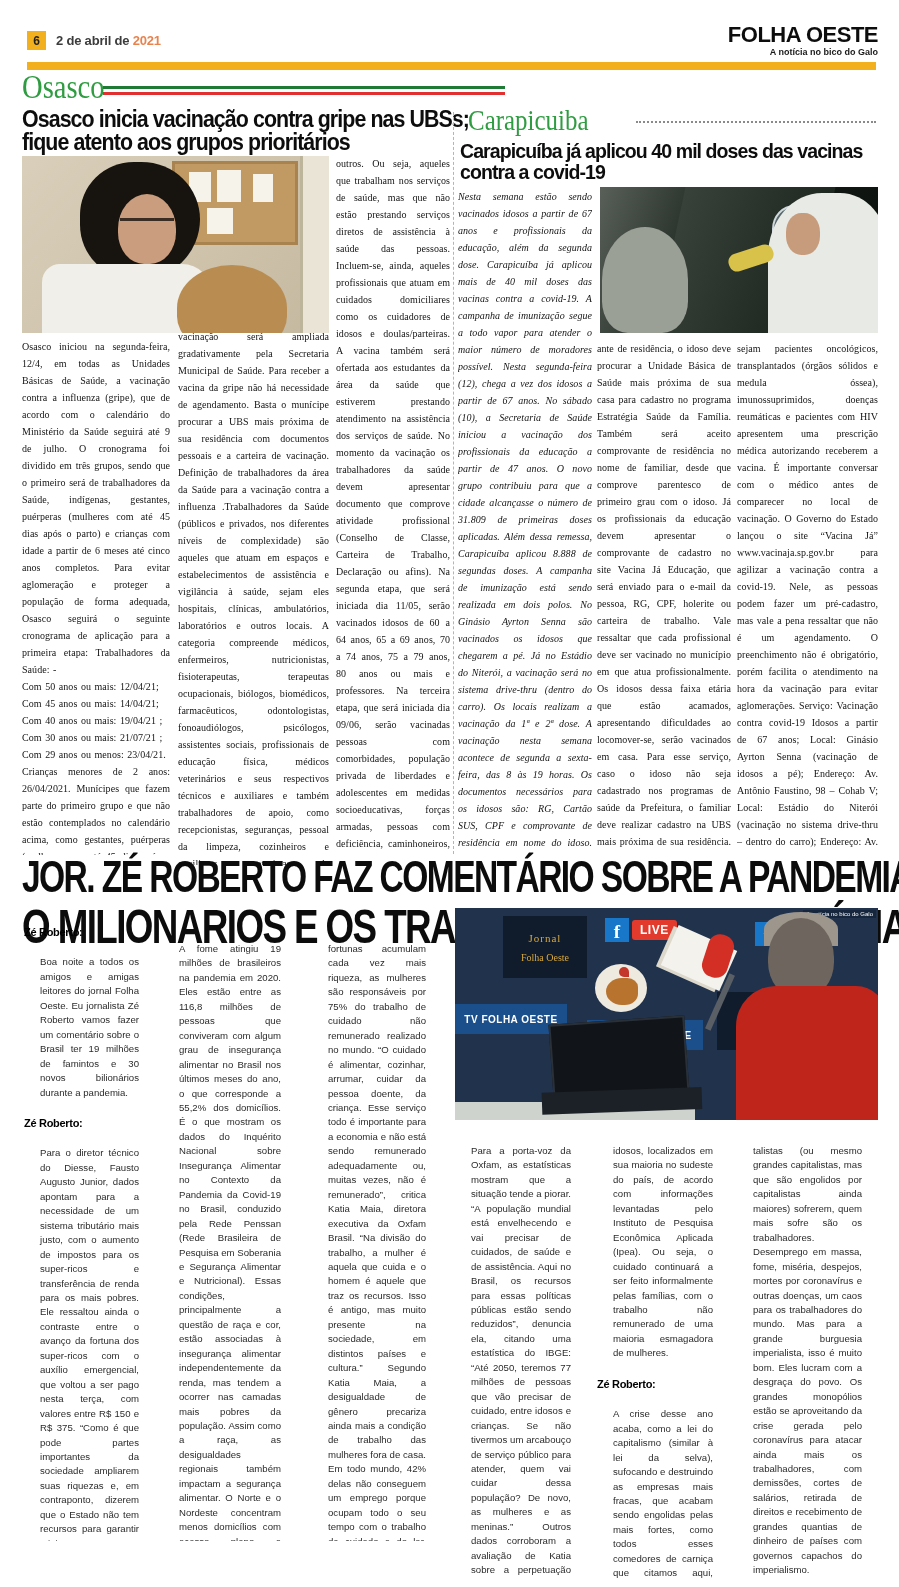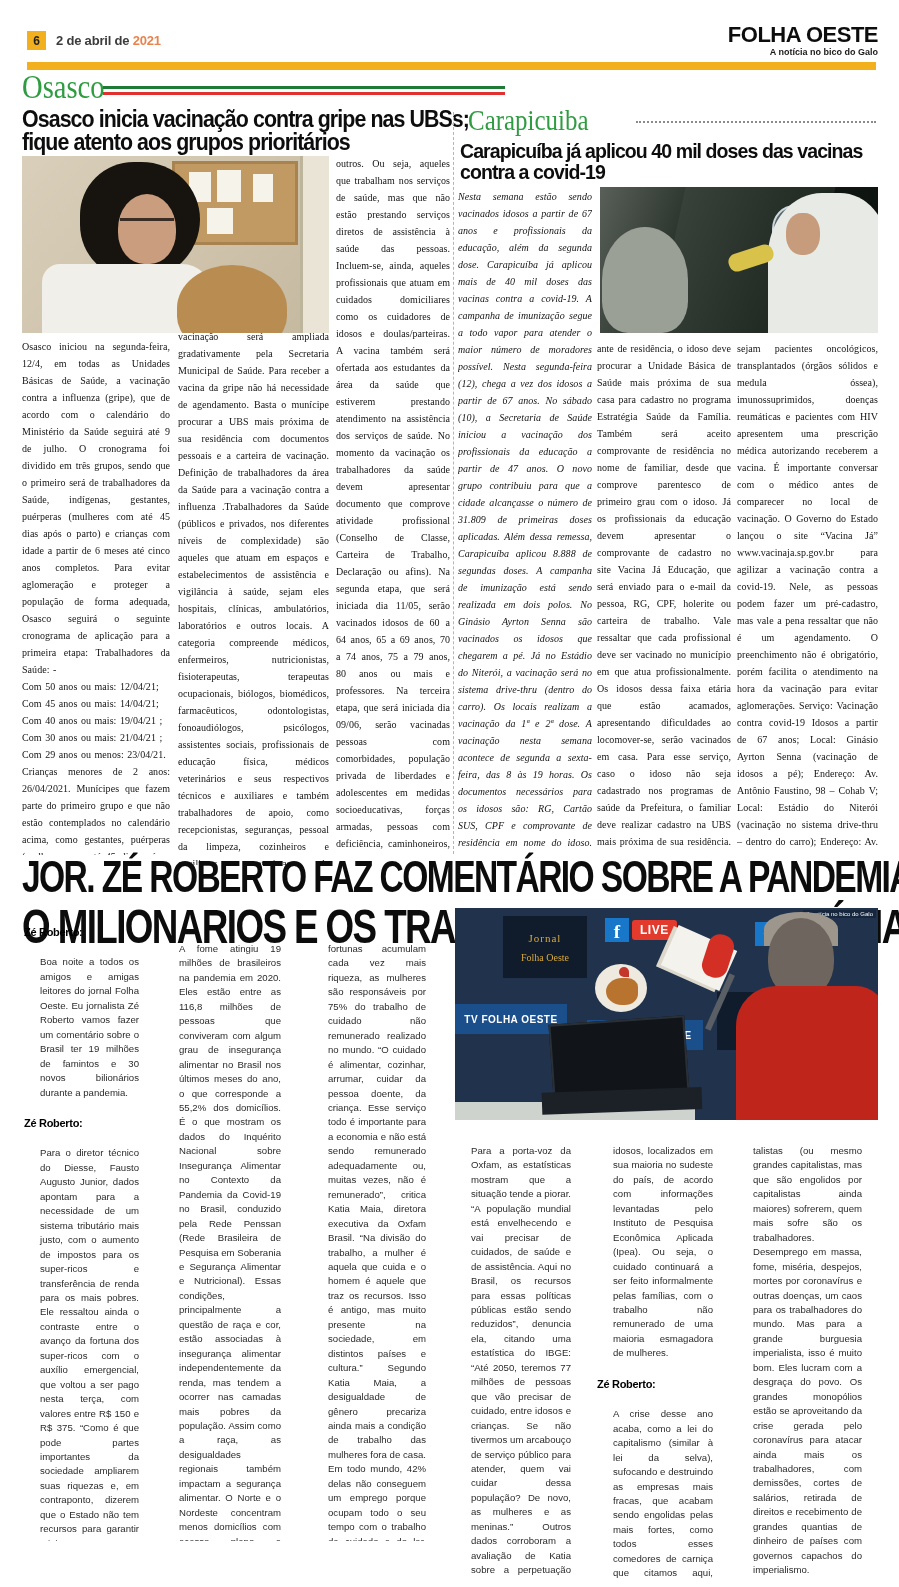--- a/index.html
+++ b/index.html
@@ -141,21 +141,21 @@
     <div class="glasses"></div>
     <div class="coat"></div>
     <div class="p2hair"></div>
   </div>
 
   <div class="abs scol" style="left:22px;top:338px;width:148px;height:517px;">
       <div class="para">Osasco iniciou na segunda-feira, 12/4, em todas as Unidades Básicas de Saúde, a vacinação contra a influenza (gripe), que de acordo com o calendário do Ministério da Saúde seguirá até 9 de julho. O cronograma foi dividido em três grupos, sendo que o primeiro será de trabalhadores da Saúde, indígenas, gestantes, puérperas (mulheres com até 45 dias após o parto) e crianças com idade a partir de 6 meses até cinco anos completos. Para evitar aglomeração e proteger a população de forma adequada, Osasco seguirá o seguinte cronograma de aplicação para a primeira etapa:  Trabalhadores da Saúde: -</div>
       <div class="sline">Com 50 anos ou mais: 12/04/21;</div>
       <div class="sline">Com 45 anos ou mais: 14/04/21;</div>
       <div class="sline">Com 40 anos ou mais: 19/04/21 ;</div>
-      <div class="sline">Com 30 anos ou mais: 21/04/21 ;</div>
+      <div class="sline">Com 30 anos ou mais: 21/07/21 ;</div>
       <div class="sline">Com 29 anos ou menos: 23/04/21.</div>
       <div class="para">Crianças menores de 2 anos: 26/04/2021. Munícipes que fazem parte do primeiro grupo e que não estão contemplados no calendário acima, como gestantes, puérperas (mulheres com até 45 dias após o parto) e crianças entre dois e cinco anos, devem ficar atentos aos canais oficiais da Prefeitura, pois a</div>
     </div>
   <div class="abs scol" style="left:178px;top:328px;width:151px;height:537px;">
       <div class="para">vacinação será ampliada gradativamente pela Secretaria Municipal de Saúde.  Para receber a vacina da gripe não há necessidade de agendamento. Basta o munícipe procurar a UBS mais próxima de sua residência com documentos pessoais e a carteira de vacinação. Definição de trabalhadores da área da Saúde para a vacinação contra a influenza .Trabalhadores da Saúde (públicos e privados, nos diferentes níveis de complexidade) são aqueles que atuam em espaços e estabelecimentos de assistência e vigilância à saúde, sejam eles hospitais, clínicas, ambulatórios, laboratórios e outros locais. A categoria compreende médicos, enfermeiros, nutricionistas, fisioterapeutas, terapeutas ocupacionais, biólogos, biomédicos, farmacêuticos, odontologistas, fonoaudiólogos, psicólogos, assistentes sociais, profissionais de educação física, médicos veterinários e seus respectivos técnicos e auxiliares e também trabalhadores de apoio, como recepcionistas, seguranças, pessoal da limpeza, cozinheiros e auxiliares, motoristas de ambulâncias e</div>
     </div>
   <div class="abs scol" style="left:336px;top:155px;width:114px;height:700px;">
       <div class="para">outros. Ou seja, aqueles que trabalham nos serviços de saúde, mas que não estão prestando serviços diretos de assistência à saúde das pessoas.  Incluem-se, ainda, aqueles profissionais que atuam em cuidados domiciliares como os cuidadores de idosos e doulas/parteiras. A vacina também será ofertada aos estudantes da área da saúde que estiverem prestando atendimento na assistência dos serviços de saúde.  No momento da vacinação os trabalhadores da saúde devem apresentar documento que comprove atividade profissional (Conselho de Classe, Carteira de Trabalho, Declaração ou afins).  Na segunda etapa, que será iniciada dia 11/05, serão vacinados idosos de 60 a 64 anos, 65 a 69 anos, 70 a 74 anos, 75 a 79 anos, 80 anos ou mais e professores. Na terceira etapa, que será iniciada dia 09/06, serão vacinadas pessoas com comorbidades, população privada de liberdades e adolescentes em medidas socioeducativas, forças armadas, pessoas com deficiência, caminhoneiros, trabalhadores de transporte coletivo rodoviário de passageiros urbano e de longo curso, trabalhadores portuários, forças de segurança e salvamento, funcionários do sistema prisional, população privada de liberdade e adolescentes e jovens (12 a 21 anos) sob medidas socioeducativas.</div>
     </div>
 

